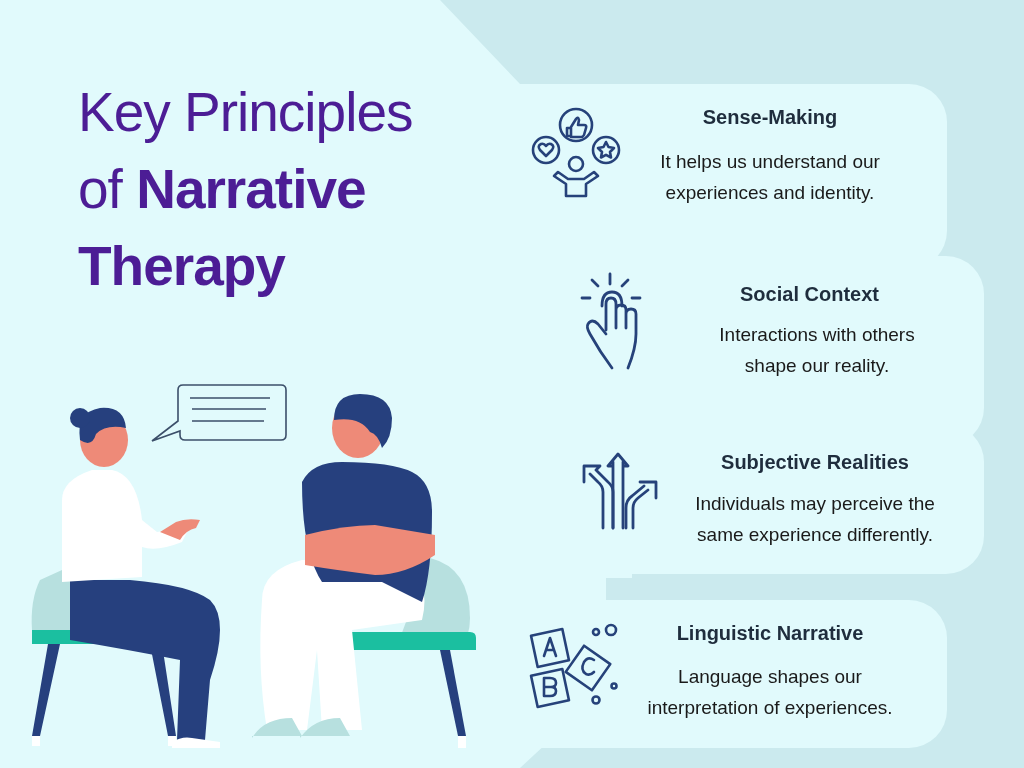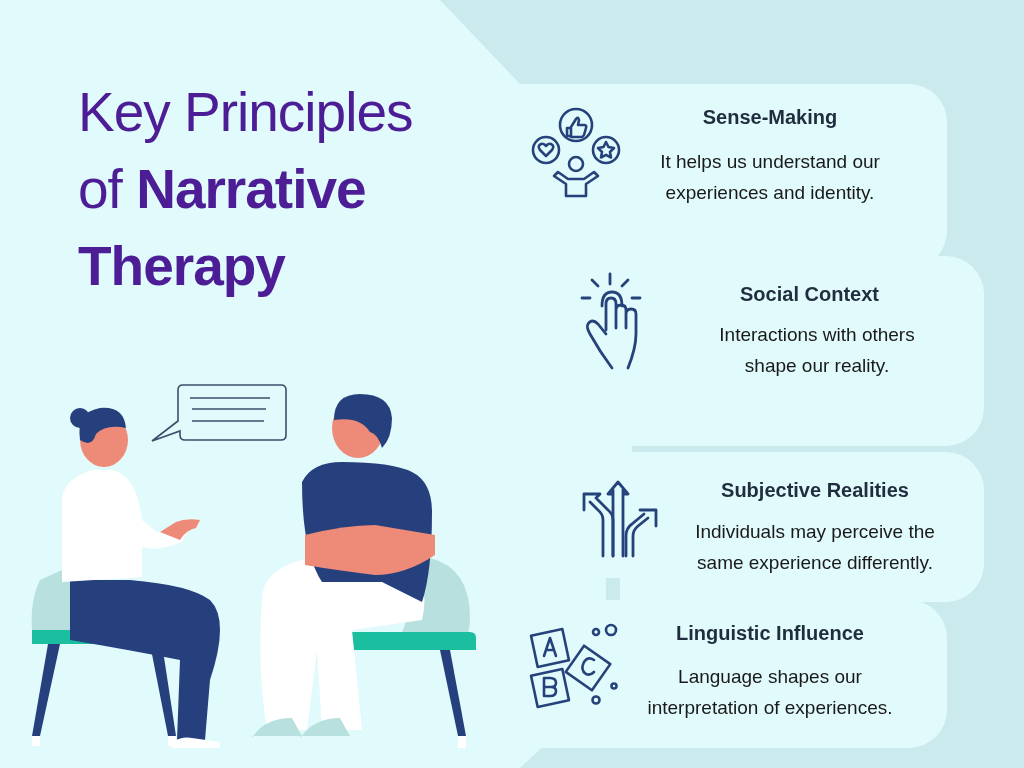--- a/index.html
+++ b/index.html
@@ -67,21 +67,21 @@
     <path d="M30 60 v-26 q0 -6 5 -6 q5 0 5 6 v24 M40 40 q0 -5 5 -5 q5 0 5 5 v18 M50 44 q0 -5 5 -5 q5 0 5 5 v20 q0 14 -8 34"></path>
     <path d="M30 64 l-8 -10 q-6 -6 -10 0 q-2 3 2 10 q10 18 22 34"></path>
   </svg>
   <div class="head" style="left:90px; width:235px; top:27px;">Social Context</div>
   <div class="desc" style="left:80px; width:270px; top:63px;">
     <div>Interactions with others</div>
     <div>shape our reality.</div>
   </div>
 </div>
 
-<div class="card" style="left:620px; top:452px; width:364px; height:150px;">
+<div class="card" style="left:620px; top:424px; width:364px; height:150px;">
   <svg class="icon" style="left:-42px; top:24px;" width="82" height="84" viewBox="0 0 82 84" fill="none" stroke="#26427a" stroke-width="2.8" stroke-linecap="round" stroke-linejoin="round">
     <path d="M35 80 v-66 M45 80 v-66 M30 18 l10 -12 l10 12 M30 18 h5 M45 18 h5"></path>
     <path d="M25 80 v-36 q0 -6 -5 -10 l-8 -8 M6 34 v-16 h16 l-4 4 l12 12 q5 4 5 10 v36"></path>
     <path d="M55 80 v-20 q0 -6 5 -10 l10 -8 M48 80 v-20 q0 -8 6 -12 l12 -10 M62 34 h16 v16"></path>
   </svg>
   <div class="head" style="left:80px; width:230px; top:27px;">Subjective Realities</div>
   <div class="desc" style="left:60px; width:270px; top:64px;">
     <div>Individuals may perceive the</div>
     <div>same experience differently.</div>
   </div>
@@ -93,21 +93,21 @@
     <path d="M16 36 l6 -18 l6 18 M18 30 h8"></path>
     <rect x="6" y="52" width="32" height="32" transform="rotate(-12 22 68)"></rect>
     <path d="M16 58 v18 h6 q6 0 6 -5 q0 -4 -5 -4 q5 0 5 -4 q0 -5 -6 -5 z M16 67 h6"></path>
     <rect x="44" y="32" width="32" height="32" transform="rotate(35 60 48)"></rect>
     <path d="M66 40 q-6 -4 -10 2 q-4 8 2 12 q4 2 8 -2"></path>
     <circle cx="68" cy="12" r="3"></circle>
     <circle cx="83" cy="10" r="5"></circle>
     <circle cx="86" cy="66" r="2.5"></circle>
     <circle cx="68" cy="80" r="3.5"></circle>
   </svg>
-  <div class="head" style="left:130px; width:240px; top:22px;">Linguistic Influence</div>
+  <div class="head" style="left:130px; width:240px; top:22px;">Linguistic Narrative</div>
   <div class="desc" style="left:100px; width:300px; top:61px;">
     <div>Language shapes our</div>
     <div>interpretation of experiences.</div>
   </div>
 </div>
 
 <svg class="illustration" width="460" height="398" viewBox="30 370 460 398">
 
   <g fill="none" stroke="#3c4f6a" stroke-width="1.6">
     <path d="M183 385 h98 q5 0 5 5 v45 q0 5 -5 5 h-96 q-5 0 -5 -5 v-4 l-28 10 l26 -20 v-31 q0 -5 5 -5 z"></path>

